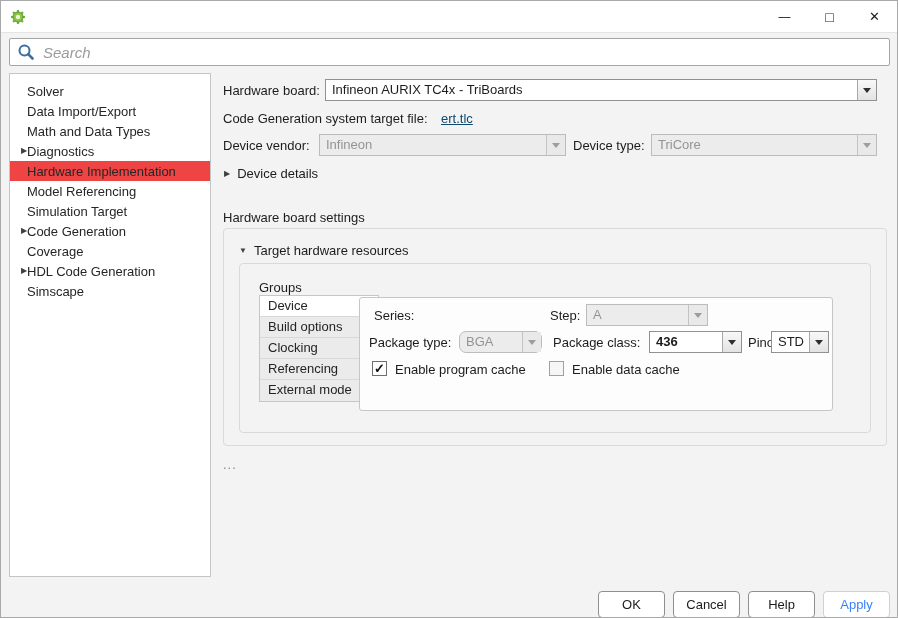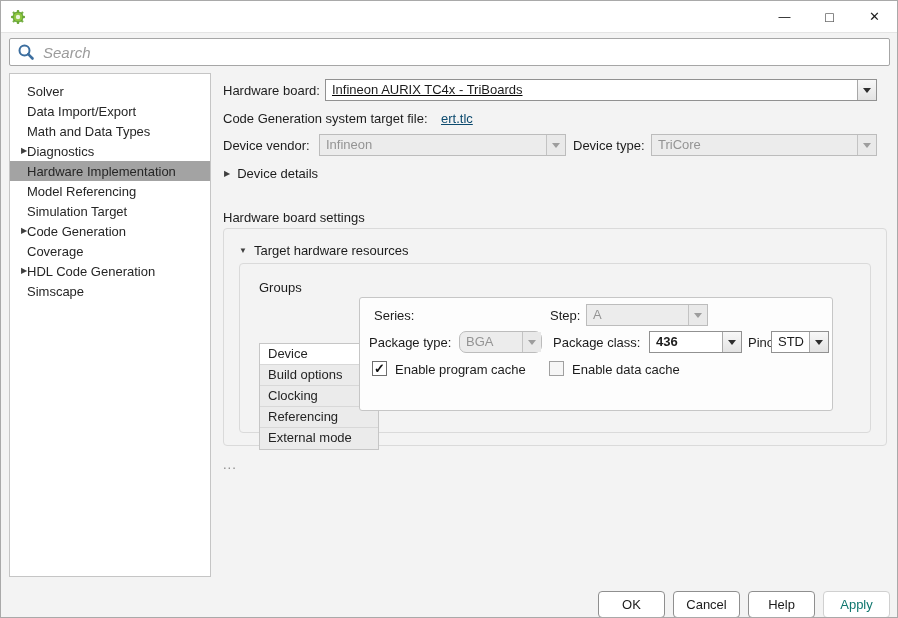--- a/index.html
+++ b/index.html
@@ -47,21 +47,21 @@
     background:#ffffff; border:1px solid #c5c5c5; padding-top:7px;
   }
   .side-item {
     height:20px; display:flex; align-items:center; font-size:13px; color:#262626;
     cursor:default; white-space:nowrap;
   }
   .side-item .tri {
     width:17px; padding-left:11px; font-size:8px; color:#3f3f3f; flex:0 0 auto;
     line-height:20px;
   }
-  .side-item.selected { background:#a3a3a3; }
+  .side-item.selected { background:#ef4444; }
 
   
   .lbl { position:absolute; font-size:13px; color:#1c1c1c; white-space:nowrap; }
 
   
   .combo {
     position:absolute; height:22px; display:flex;
     background:#ffffff; border:1px solid #919191;
   }
   .combo .val {
@@ -114,21 +114,21 @@
 
   
   .footer {
     position:absolute; right:7px; top:590px; display:flex; gap:8px;text-align:center;
   }
   .f-btn {
     width:67px; height:27px; background:#ffffff; border:1px solid #8f8f8f; border-radius:4px;
     font-size:13px; color:#1c1c1c; display:flex; align-items:center; justify-content:center;
     cursor:default;
   }
-  .f-btn.disabled { color:#0f766e; border-color:#d0d0d0; }
+  .f-btn.disabled { color:#3b82f6; border-color:#d0d0d0; }
 
   .ellipsis { position:absolute; left:222px; top:456px; font-size:13px; color:#8a8a8a; letter-spacing:1px; }
 </style>
 </head>
 <body>
 
 <div class="win">
 
   <div class="titlebar">
     <svg class="app-icon" viewBox="0 0 16 16">
@@ -203,21 +203,21 @@
         <span class="tri">▶</span>
         <span>HDL Code Generation</span>
       </div>
     <div class="side-item">
         <span class="tri"></span>
         <span>Simscape</span>
       </div>
   </div>
 
   <span class="lbl" style="left:222px; top:82px;">Hardware board:</span>
-  <div class="combo" style="left:324px; top:78px; width:552px;text-decoration:underline;">
+  <div class="combo" style="left:324px; top:78px; width:552px;">
     <span class="val">Infineon AURIX TC4x - TriBoards</span>
     <span class="btn">
         <span class="arr"></span>
       </span>
   </div>
 
   <span class="lbl" style="left:222px; top:110px;">Code Generation system target file:</span>
   <span class="lbl link" style="left:440px; top:110px;">ert.tlc</span>
 
   <span class="lbl" style="left:222px; top:137px;">Device vendor:</span>
@@ -246,21 +246,21 @@
 
   <div class="expander" style="left:238px; top:242px;">
     <span class="tri">▼</span>
     <span>Target hardware resources</span>
   </div>
 
   <div class="panel" style="left:238px; top:262px; width:632px; height:170px;"></div>
 
   <span class="lbl" style="left:258px; top:279px;">Groups</span>
 
-  <div class="groups-list" style="left:258px; top:294px; width:120px;margin-top:48px;">
+  <div class="groups-list" style="left:258px; top:294px; width:120px;">
     <div class="group-item sel">Device</div>
     <div class="group-item">Build options</div>
     <div class="group-item">Clocking</div>
     <div class="group-item">Referencing</div>
     <div class="group-item">External mode</div>
   </div>
 
   <div class="settings-panel" style="left:358px; top:296px; width:474px; height:114px;"></div>
 
   <span class="lbl" style="left:373px; top:307px;">Series:</span>

